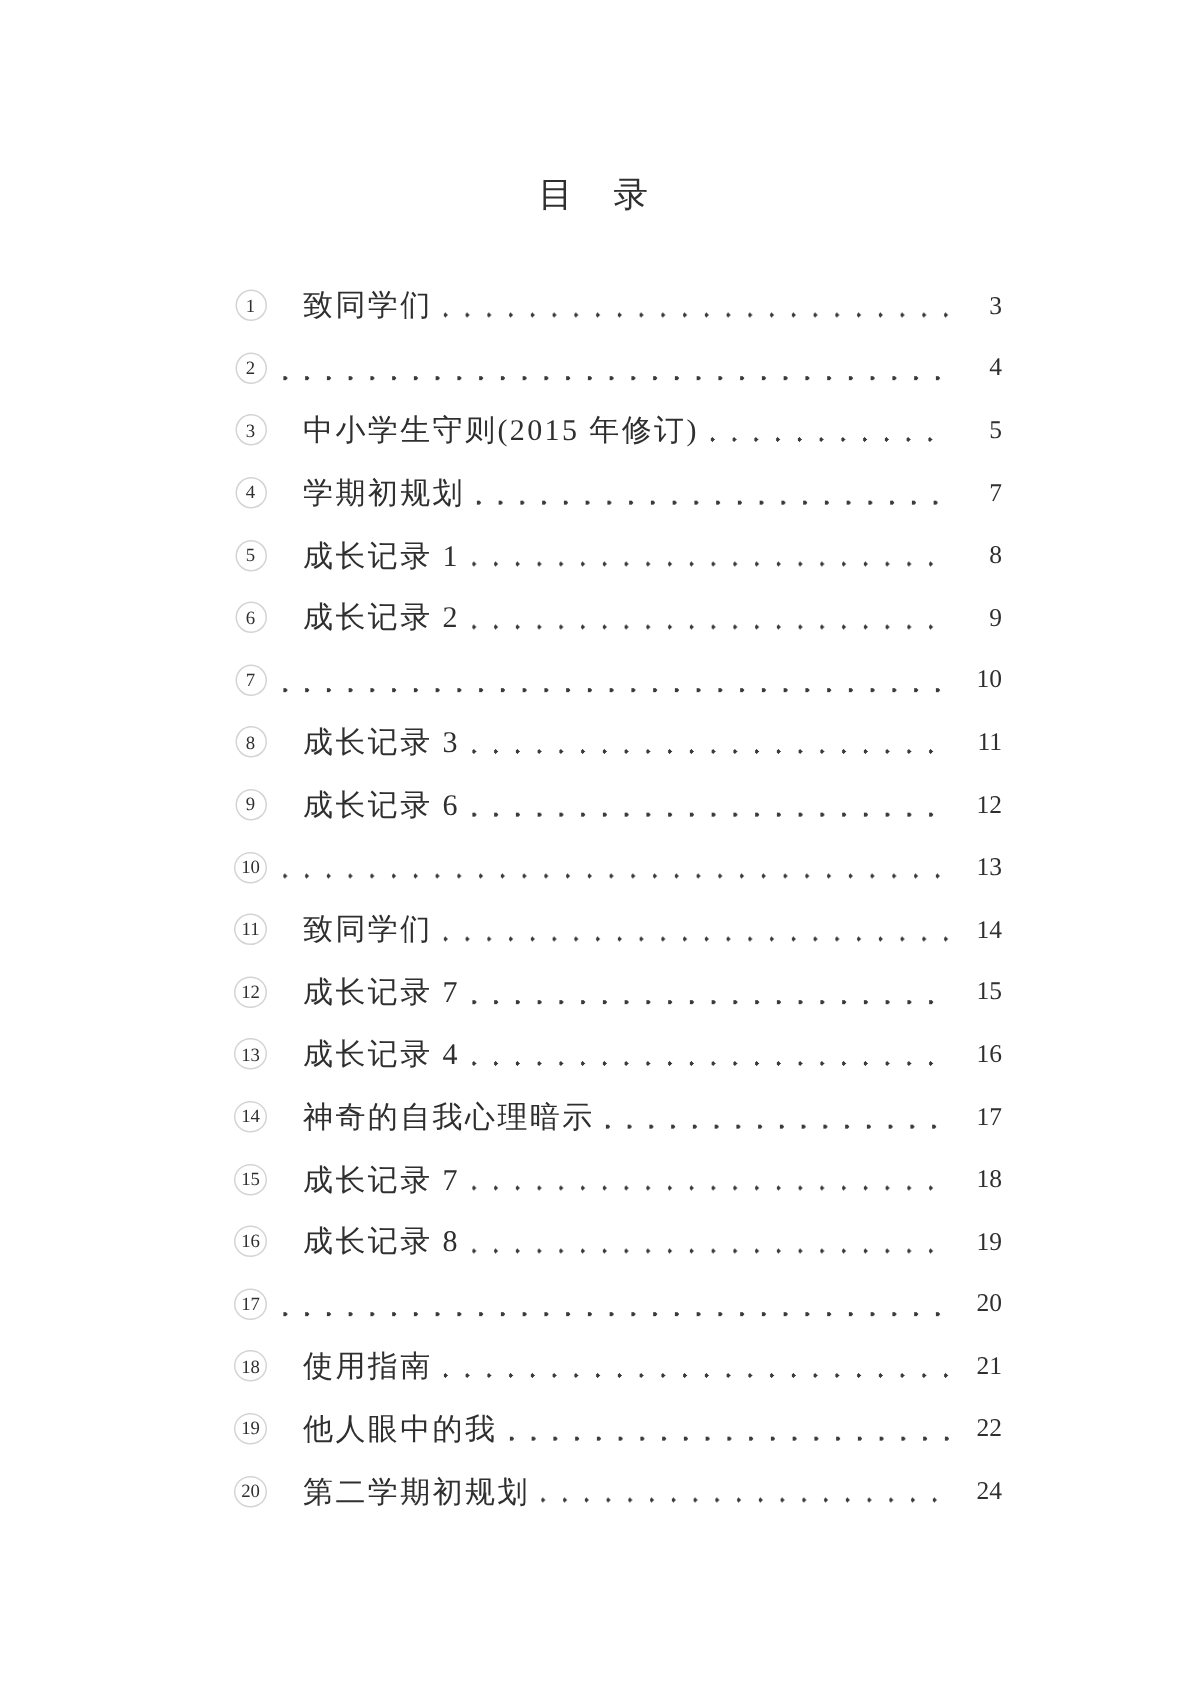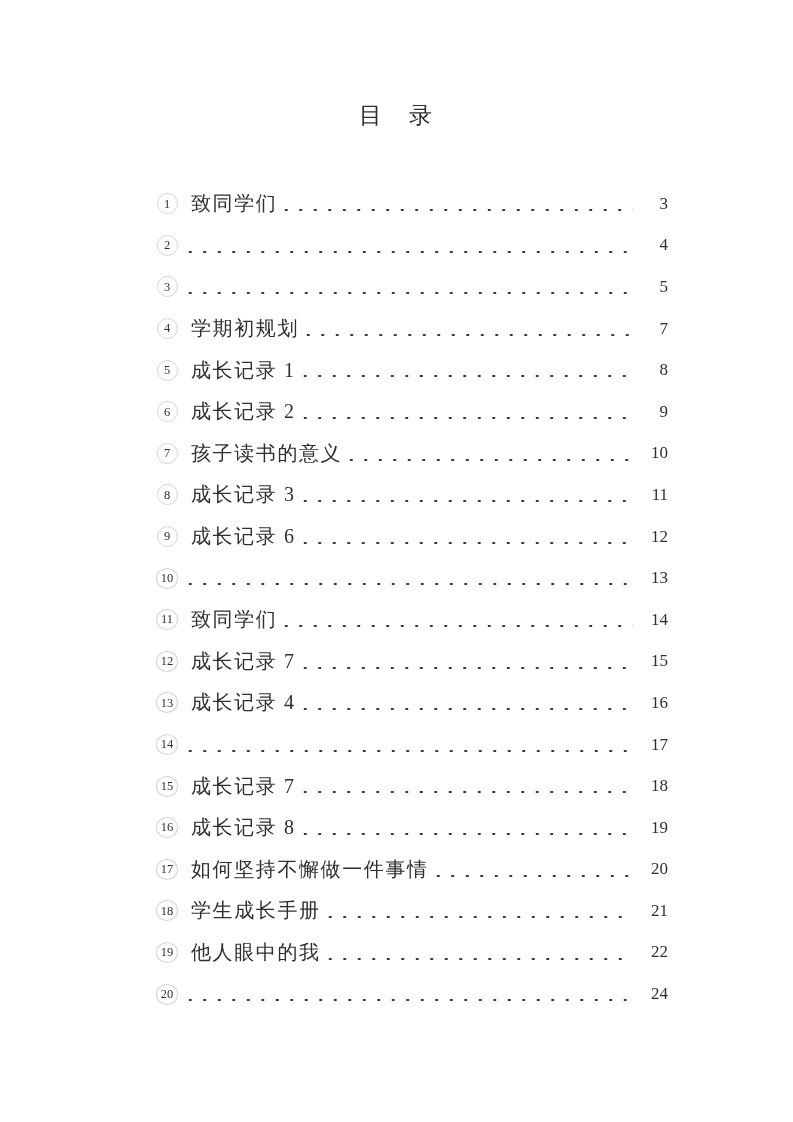--- a/index.html
+++ b/index.html
@@ -10,21 +10,21 @@
     background: var(--bg, #ffffff);
     font-family: "Liberation Serif", "DejaVu Serif", serif;
     color: var(--text, #2f2f2f);
     overflow: hidden;
   }
   .toc-title {
     position: absolute;
     top: 100px;
     left: 0;
     right: 0;
-    margin: 0;
+    margin: 14px;
     text-align: center;
     font-size: 23px;
     font-weight: 400;
     letter-spacing: 2px;
     color: var(--text, #2f2f2f);
   }
   .toc-list {
     position: absolute;
     top: 183px;
     left: 0;
@@ -58,21 +58,21 @@
     align-items: center;
     justify-content: center;
   }
   .badge-num {
     font-size: 12.5px;
     line-height: 1;
     color: var(--text, #2f2f2f);
   }
   .entry-label {
     flex: none;
-    margin-left: 10px;
+    margin-left: 21px;
     font-size: 20px;
     letter-spacing: 1.6px;
     white-space: nowrap;
     color: var(--text, #2f2f2f);
   }
   .leader {
     flex: 1 1 auto;
     align-self: stretch;
     margin: 0 8px 0 2px;
     background-image: radial-gradient(circle 1.4px at 7px 27px, var(--dots, #3a3a3a) 97%, transparent);
@@ -113,20 +113,21 @@
     <span class="leader"></span>
     <span class="entry-page">4</span>
   </li>
 
   <li class="toc-row">
     <span class="badge-col">
       <span class="badge">
         <span class="badge-num">3</span>
       </span>
     </span>
+    <span class="entry-label">中小学生守则(2015 年修订)</span>
     <span class="leader"></span>
     <span class="entry-page">5</span>
   </li>
 
   <li class="toc-row">
     <span class="badge-col">
       <span class="badge">
         <span class="badge-num">4</span>
       </span>
     </span>
@@ -156,21 +157,20 @@
     <span class="leader"></span>
     <span class="entry-page">9</span>
   </li>
 
   <li class="toc-row">
     <span class="badge-col">
       <span class="badge">
         <span class="badge-num">7</span>
       </span>
     </span>
-    <span class="entry-label">孩子读书的意义</span>
     <span class="leader"></span>
     <span class="entry-page">10</span>
   </li>
 
   <li class="toc-row">
     <span class="badge-col">
       <span class="badge">
         <span class="badge-num">8</span>
       </span>
     </span>
@@ -232,20 +232,21 @@
     <span class="leader"></span>
     <span class="entry-page">16</span>
   </li>
 
   <li class="toc-row">
     <span class="badge-col">
       <span class="badge">
         <span class="badge-num">14</span>
       </span>
     </span>
+    <span class="entry-label">神奇的自我心理暗示</span>
     <span class="leader"></span>
     <span class="entry-page">17</span>
   </li>
 
   <li class="toc-row">
     <span class="badge-col">
       <span class="badge">
         <span class="badge-num">15</span>
       </span>
     </span>
@@ -264,32 +265,31 @@
     <span class="leader"></span>
     <span class="entry-page">19</span>
   </li>
 
   <li class="toc-row">
     <span class="badge-col">
       <span class="badge">
         <span class="badge-num">17</span>
       </span>
     </span>
-    <span class="entry-label">如何坚持不懈做一件事情</span>
     <span class="leader"></span>
     <span class="entry-page">20</span>
   </li>
 
   <li class="toc-row">
     <span class="badge-col">
       <span class="badge">
         <span class="badge-num">18</span>
       </span>
     </span>
-    <span class="entry-label">学生成长手册</span>
+    <span class="entry-label">使用指南</span>
     <span class="leader"></span>
     <span class="entry-page">21</span>
   </li>
 
   <li class="toc-row">
     <span class="badge-col">
       <span class="badge">
         <span class="badge-num">19</span>
       </span>
     </span>
@@ -297,17 +297,18 @@
     <span class="leader"></span>
     <span class="entry-page">22</span>
   </li>
 
   <li class="toc-row">
     <span class="badge-col">
       <span class="badge">
         <span class="badge-num">20</span>
       </span>
     </span>
+    <span class="entry-label">第二学期初规划</span>
     <span class="leader"></span>
     <span class="entry-page">24</span>
   </li>
 </ul>
 </div>
 
 </body></html>

